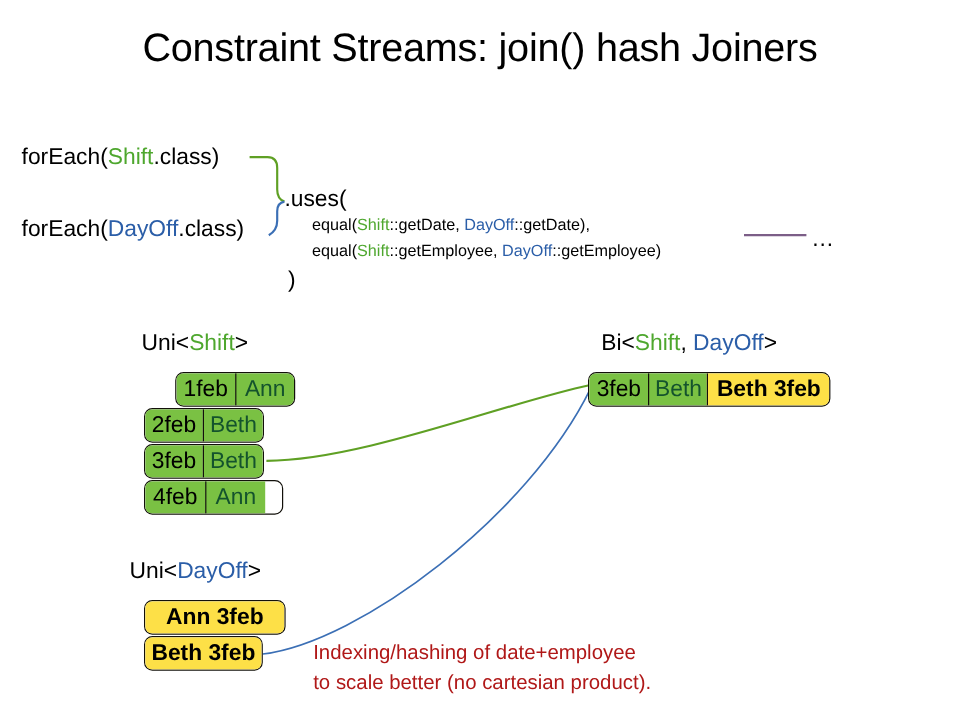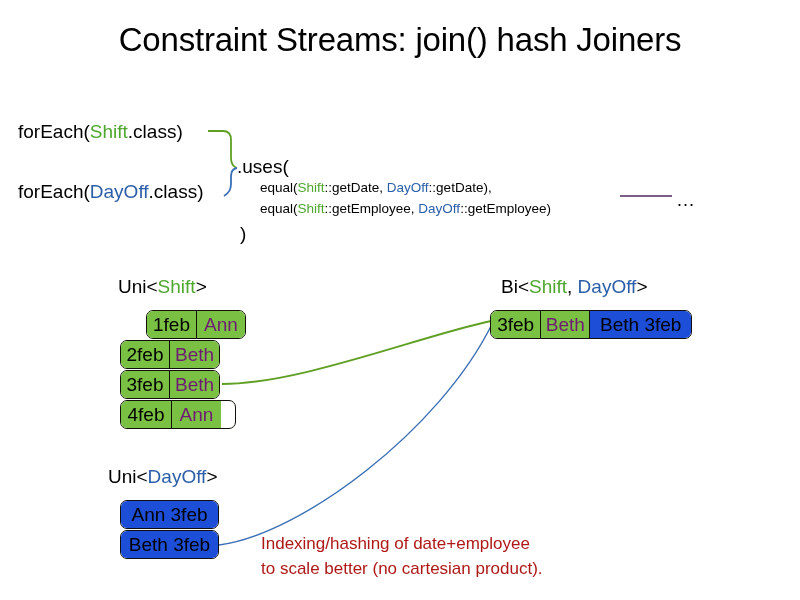--- a/index.html
+++ b/index.html
@@ -92,23 +92,23 @@
     display: flex;
     align-items: center;
     justify-content: center;
     font-size: 19px;
     line-height: 19px;
     white-space: nowrap;
     padding: 0 5px;
   }
   .cell.sep { border-left: 1.6px solid #12100a; }
   .green { background: #7AC143; }
-  .blue  { background: #1d4ed8; }
+  .blue  { background: #fde047; font-weight: bold; }
   .txt-black { color: #000000; }
-  .txt-orange { color: #701a75; }
+  .txt-orange { color: #14532d; }
   
   .annotation {
     position: absolute;
     font-size: 17px;
     line-height: 23px;
     color: #B01818;
     white-space: nowrap;
   }
   .connectors {
     position: absolute;
@@ -167,21 +167,21 @@
     <div class="cell green txt-black" style="width:50px;">3feb</div>
     <div class="cell green txt-orange sep" style="width:50px;">Beth</div>
   </div>
   <div class="box" style="left:120px; top:400px; width:116px; height:29px;">
     <div class="cell green txt-black" style="width:50px;">4feb</div>
     <div class="cell green txt-orange sep" style="width:50px;">Ann</div>
   </div>
 
   <div class="stream-label" style="left:108px; top:465px;"><span>Uni&lt;</span><span class="dayoff">DayOff</span><span>&gt;</span></div>
 
-  <div class="box" style="left:120px; top:500px; width:99px; height:29px;">
+  <div class="box" style="left:120px; top:500px; width:118px; height:29px;">
     <div class="cell blue txt-black" style="width:100%;">Ann 3feb</div>
   </div>
   <div class="box" style="left:120px; top:530px; width:99px; height:29px;">
     <div class="cell blue txt-black" style="width:100%;">Beth 3feb</div>
   </div>
 
   <div class="stream-label" style="left:501px; top:275px;"><span>Bi&lt;</span><span class="shift">Shift</span><span>, </span><span class="dayoff">DayOff</span><span>&gt;</span></div>
 
   <div class="box" style="left:490px; top:310px; width:202px; height:29px;">
     <div class="cell green txt-black" style="width:50px;">3feb</div>

